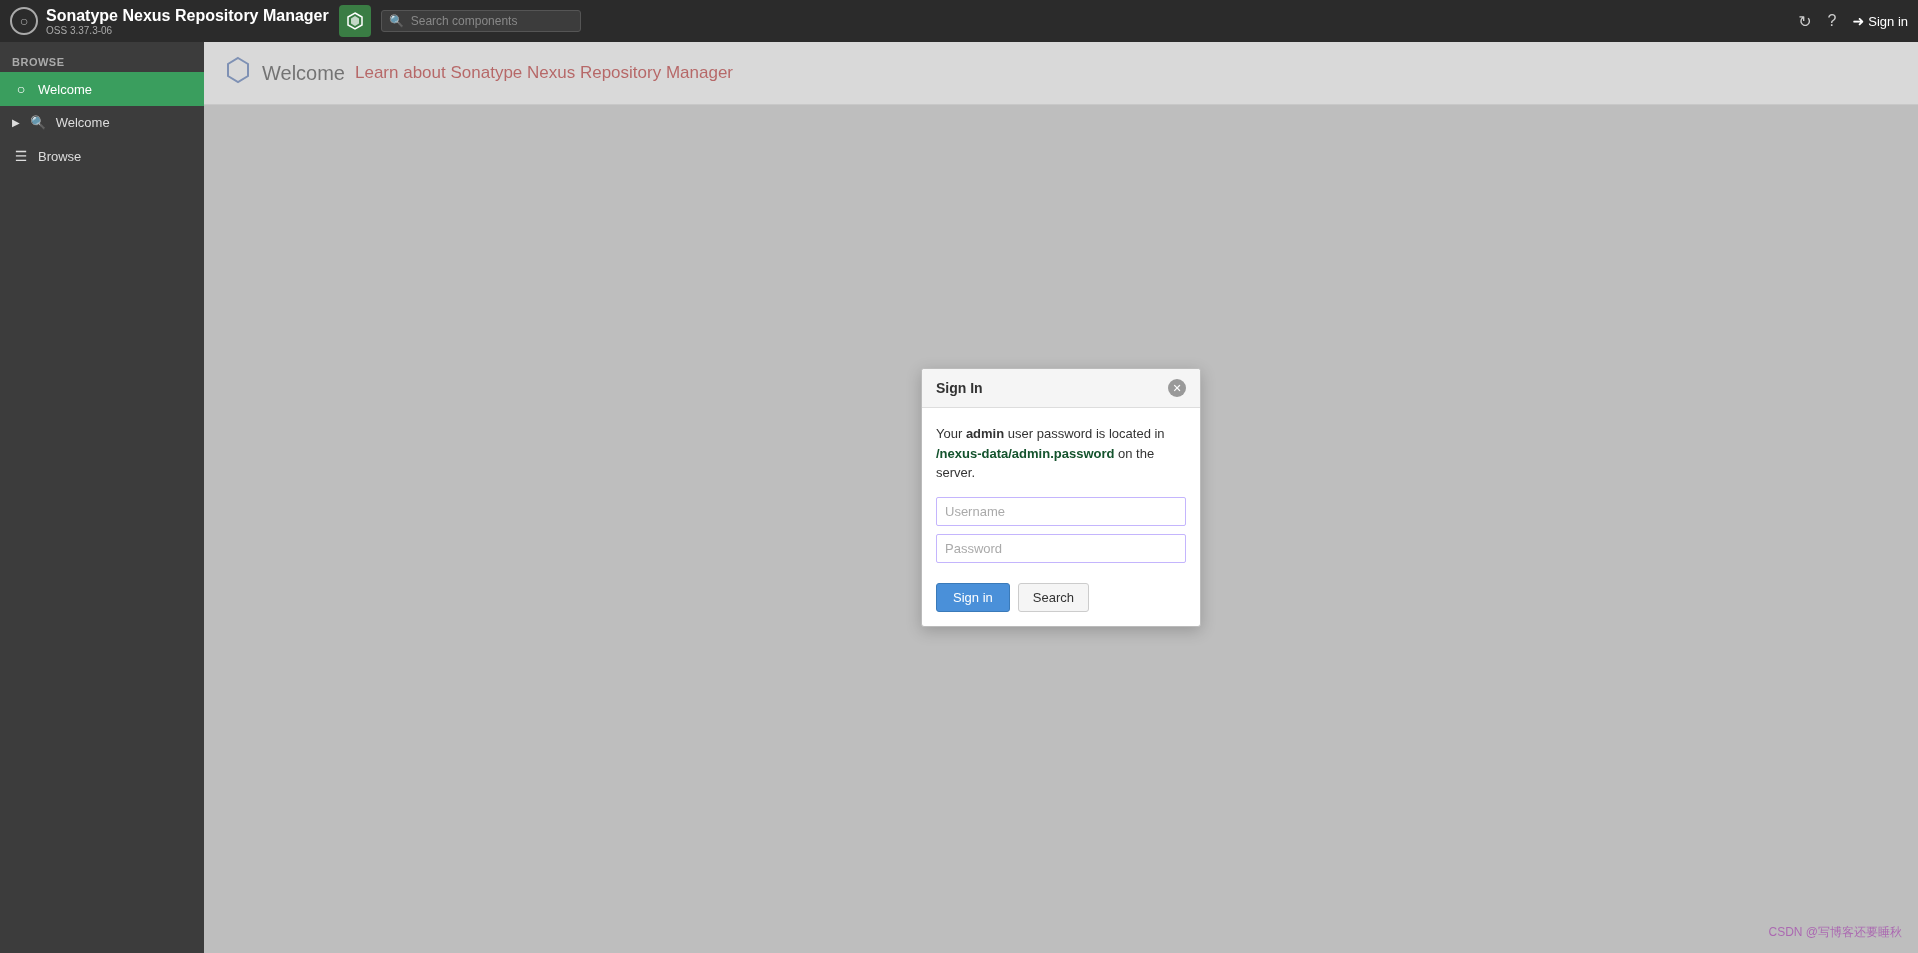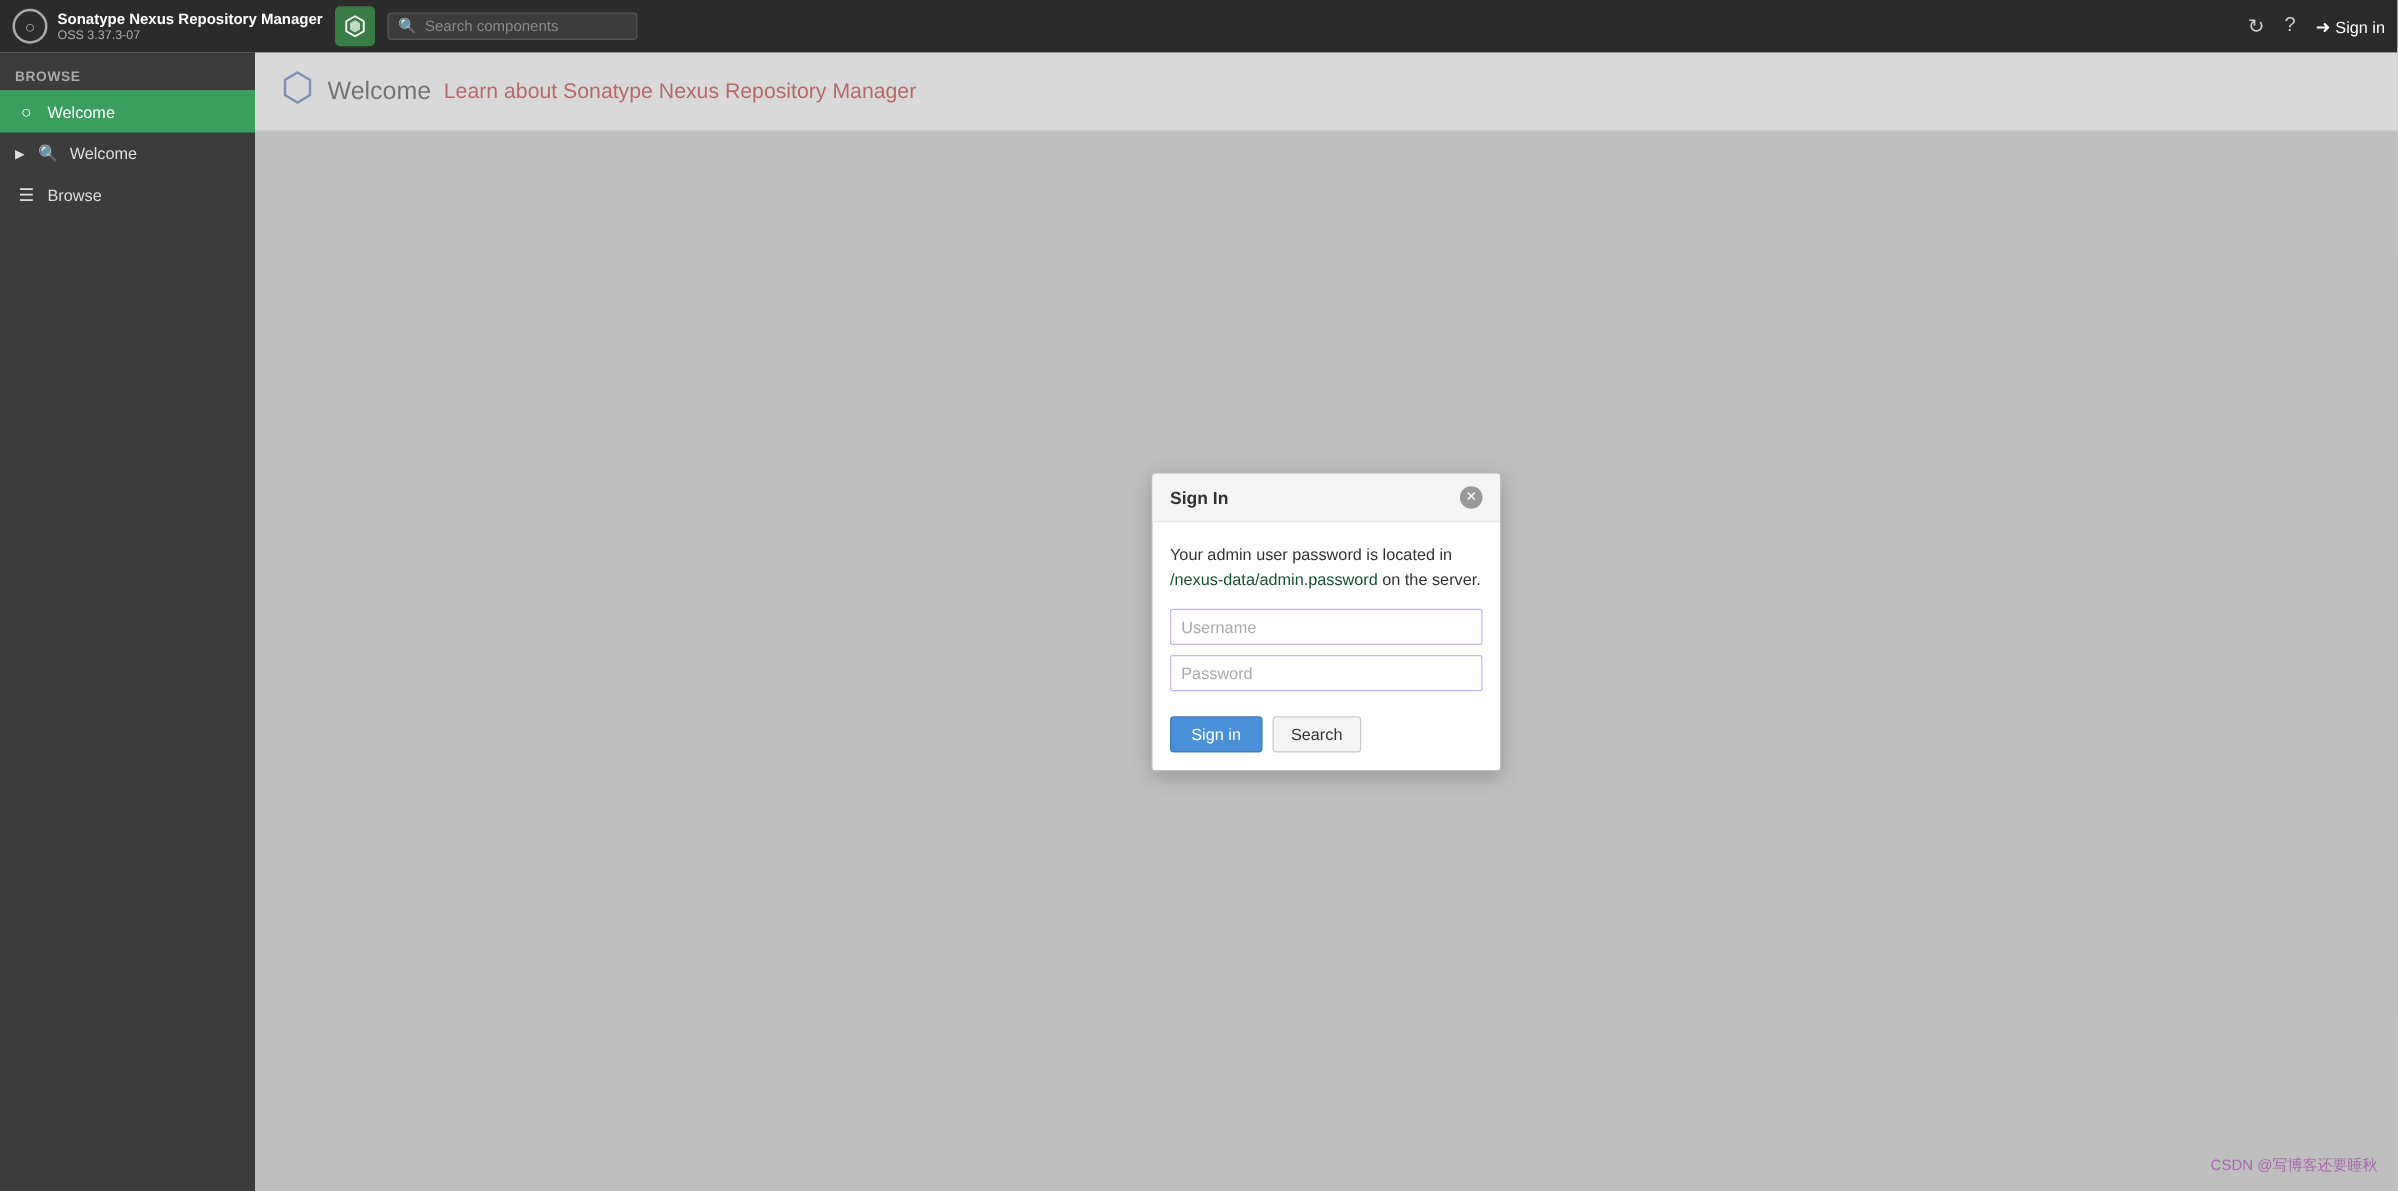--- a/index.html
+++ b/index.html
@@ -32,21 +32,21 @@
       align-items: center;
       justify-content: center;
       color: #aaa;
       font-size: 14px;
     }
     .brand-text {
       display: flex;
       flex-direction: column;
     }
     .brand-title {
-      font-size: 12px;
+      font-size: 16px;
       font-weight: bold;
       color: #fff;
       line-height: 1.2;
     }
     .brand-subtitle {
       font-size: 10px;
       color: #aaa;
     }
     .navbar-search-area {
       display: flex;
@@ -230,21 +230,21 @@
     }
     .modal-body {
       padding: 16px 14px 14px 14px;
     }
     .modal-info-text {
       font-size: 13px;
       color: #333;
       line-height: 1.5;
       margin-bottom: 14px;
     }
-    .modal-info-text .bold { font-weight: normal; }
+    .modal-info-text .bold { font-weight: bold; }
     .modal-info-text .blue { color: #14532d; }
     .modal-input {
       width: 100%;
       padding: 6px 8px;
       border: 1px solid #c4b5fd;
       border-radius: 2px;
       font-size: 13px;
       color: #333;
       margin-bottom: 8px;
       outline: none;
@@ -285,21 +285,21 @@
     }
   </style>
 </head>
 <body>
 
 <div class="navbar">
   <div class="navbar-brand">
     <div class="brand-icon">○</div>
     <div class="brand-text">
       <span class="brand-title">Sonatype Nexus Repository Manager</span>
-      <span class="brand-subtitle">OSS 3.37.3-07</span>
+      <span class="brand-subtitle">OSS 3.37.3-06</span>
     </div>
   </div>
   <div class="navbar-search-area">
     <div class="nav-icon-btn">
 
       <svg width="18" height="18" viewBox="0 0 18 18" fill="none" xmlns="http://www.w3.org/2000/svg">
         <polygon points="9,1 16,5 16,13 9,17 2,13 2,5" stroke="white" stroke-width="1.5" fill="none"></polygon>
         <polygon points="9,4 13,6.5 13,11.5 9,14 5,11.5 5,6.5" fill="white" opacity="0.7"></polygon>
       </svg>
     </div>

